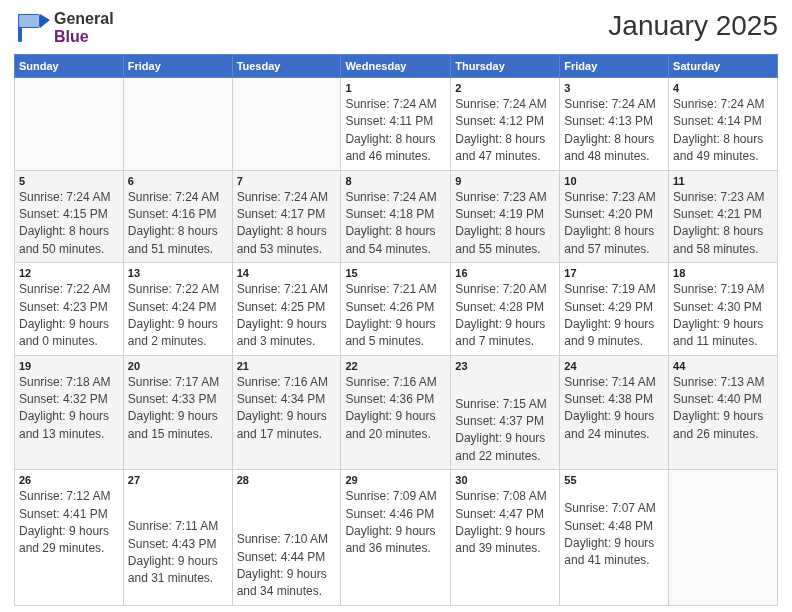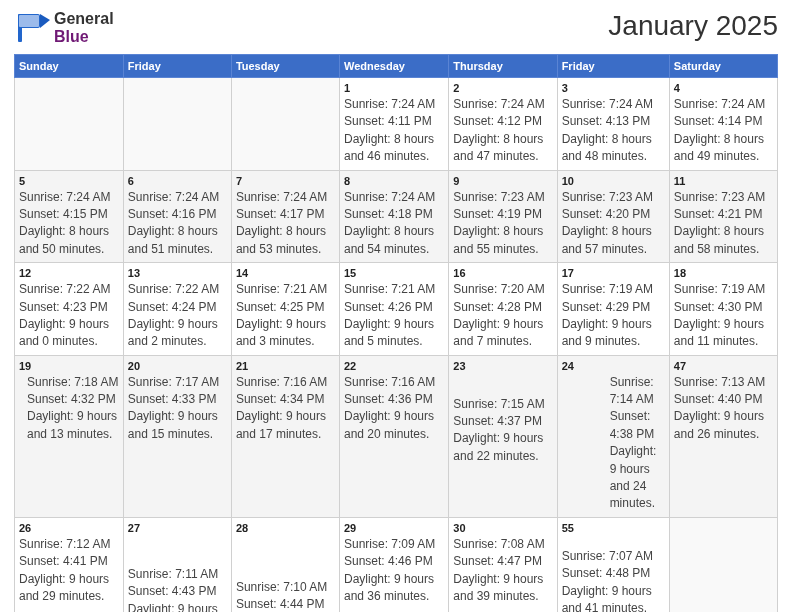--- a/index.html
+++ b/index.html
@@ -252,21 +252,21 @@
             <div class="day-num">18</div>
             <div class="day-info" style="white-space: pre-line;">Sunrise: 7:19 AM
 Sunset: 4:30 PM
 Daylight: 9 hours
 and 11 minutes.</div>
           </td>
         </tr>
         <tr class="row-shade">
           <td>
             <div class="day-num">19</div>
-            <div class="day-info" style="white-space: pre-line; margin-left: 8px;">Sunrise: 7:18 AM
+            <div class="day-info" style="white-space: pre-line;">Sunrise: 7:18 AM
 Sunset: 4:32 PM
 Daylight: 9 hours
 and 13 minutes.</div>
           </td>
           <td>
             <div class="day-num">20</div>
             <div class="day-info" style="white-space: pre-line;">Sunrise: 7:17 AM
 Sunset: 4:33 PM
 Daylight: 9 hours
 and 15 minutes.</div>
@@ -287,27 +287,27 @@
           </td>
           <td>
             <div class="day-num">23</div>
             <div class="day-info" style="white-space: pre-line; margin-top: 24px;">Sunrise: 7:15 AM
 Sunset: 4:37 PM
 Daylight: 9 hours
 and 22 minutes.</div>
           </td>
           <td>
             <div class="day-num">24</div>
-            <div class="day-info" style="white-space: pre-line; margin-left: 48px;">Sunrise: 7:14 AM
+            <div class="day-info" style="white-space: pre-line;">Sunrise: 7:14 AM
 Sunset: 4:38 PM
 Daylight: 9 hours
 and 24 minutes.</div>
           </td>
           <td>
-            <div class="day-num">47</div>
+            <div class="day-num">44</div>
             <div class="day-info" style="white-space: pre-line;">Sunrise: 7:13 AM
 Sunset: 4:40 PM
 Daylight: 9 hours
 and 26 minutes.</div>
           </td>
         </tr>
         <tr>
           <td>
             <div class="day-num">26</div>
             <div class="day-info" style="white-space: pre-line;">Sunrise: 7:12 AM

